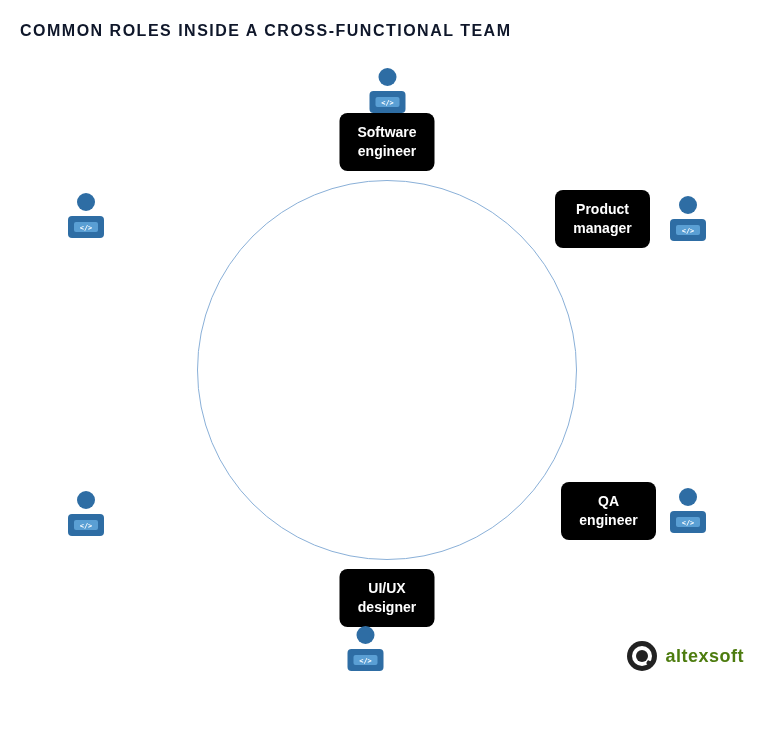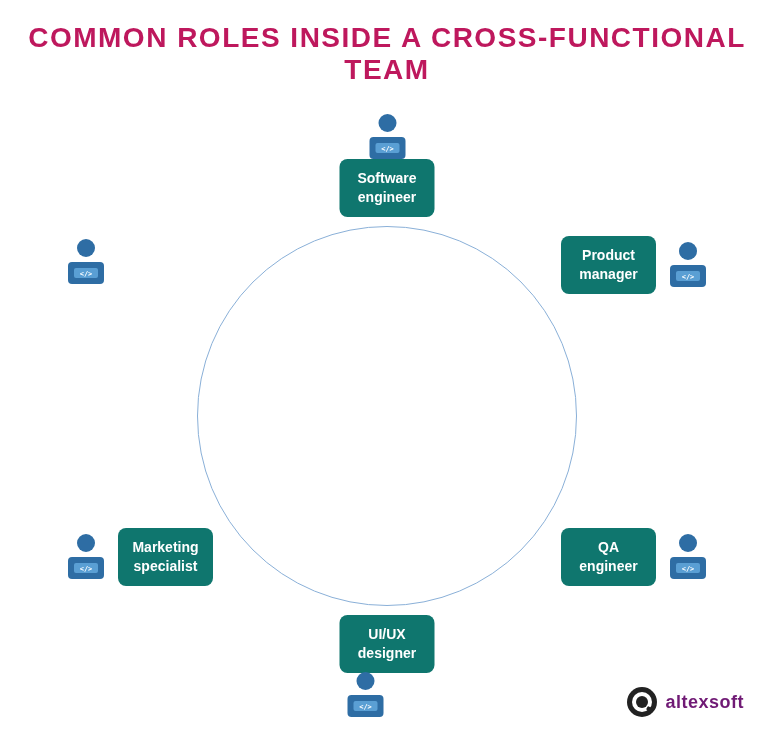--- a/index.html
+++ b/index.html
@@ -5,26 +5,25 @@
     * { margin: 0; padding: 0; box-sizing: border-box; }
     body {
       width: 774px;
       height: 735px;
       background: #fff;
       font-family: 'Arial', sans-serif;
       overflow: hidden;
       position: relative;
     }
     .title {
-      text-align: center;
       padding: 22px 20px 10px;
-      font-size: 28px;
+      font-size: 16px;
       font-weight: 700;
       letter-spacing: 1.5px;
-      color: #be185d;
+      color: #0f172a;
       text-transform: uppercase;
     }
     .diagram-container {
       position: relative;
       width: 774px;
       height: 640px;
     }
     
     .circle-ring {
       position: absolute;
@@ -37,21 +36,21 @@
       transform: translate(-50%, -50%);
     }
     
     .role-node {
       position: absolute;
       display: flex;
       flex-direction: column;
       align-items: center;
     }
     .role-box {
-      background: #0f766e;
+      background: #000000;
       color: #fff;
       border-radius: 8px;
       padding: 10px 14px;
       text-align: center;
       font-size: 14px;
       font-weight: 600;
       min-width: 95px;
       line-height: 1.35;
     }
     
@@ -68,21 +67,21 @@
       align-items: center;
     }
     .node-software .person-icon { margin-bottom: -4px; }
 
     
     .node-product {
       top: 140px;
       right: 60px;
       align-items: center;
       flex-direction: row;
-      gap: 6px;
+      gap: 12px;
     }
     .node-product .role-box { order: 1; }
     .node-product .person-icon { order: 2; }
 
     
     .node-qa {
       bottom: 150px;
       right: 60px;
       align-items: center;
       flex-direction: row;
@@ -131,21 +130,21 @@
       align-items: center;
       gap: 7px;
     }
     .logo-icon {
       width: 32px;
       height: 32px;
     }
     .logo-text {
       font-size: 18px;
       font-weight: 600;
-      color: #701a75;
+      color: #4d7c0f;
       letter-spacing: 0.5px;
     }
   </style>
 </head>
 <body>
 
 <h1 class="title">COMMON ROLES INSIDE A CROSS-FUNCTIONAL TEAM</h1>
 
 <div class="diagram-container">
   <div class="circle-ring"></div>
@@ -190,21 +189,20 @@
     </svg>
   </div>
 
   <div class="role-node node-marketing">
     <svg class="person-icon" viewBox="0 0 52 52" fill="none" xmlns="http://www.w3.org/2000/svg">
       <circle cx="26" cy="12" r="9" fill="#2e6da4"></circle>
       <rect x="8" y="26" width="36" height="22" rx="4" fill="#2e6da4"></rect>
       <rect x="14" y="32" width="24" height="10" rx="2" fill="#5a9fd4"></rect>
       <text x="26" y="40" text-anchor="middle" fill="#fff" font-size="7" font-family="monospace" font-weight="bold">&lt;/&gt;</text>
     </svg>
-    <div class="role-box">Marketing<br>specialist</div>
   </div>
 
   <div class="role-node node-business">
     <svg class="person-icon" viewBox="0 0 52 52" fill="none" xmlns="http://www.w3.org/2000/svg">
       <circle cx="26" cy="12" r="9" fill="#2e6da4"></circle>
       <rect x="8" y="26" width="36" height="22" rx="4" fill="#2e6da4"></rect>
       <rect x="14" y="32" width="24" height="10" rx="2" fill="#5a9fd4"></rect>
       <text x="26" y="40" text-anchor="middle" fill="#fff" font-size="7" font-family="monospace" font-weight="bold">&lt;/&gt;</text>
     </svg>
   </div>

